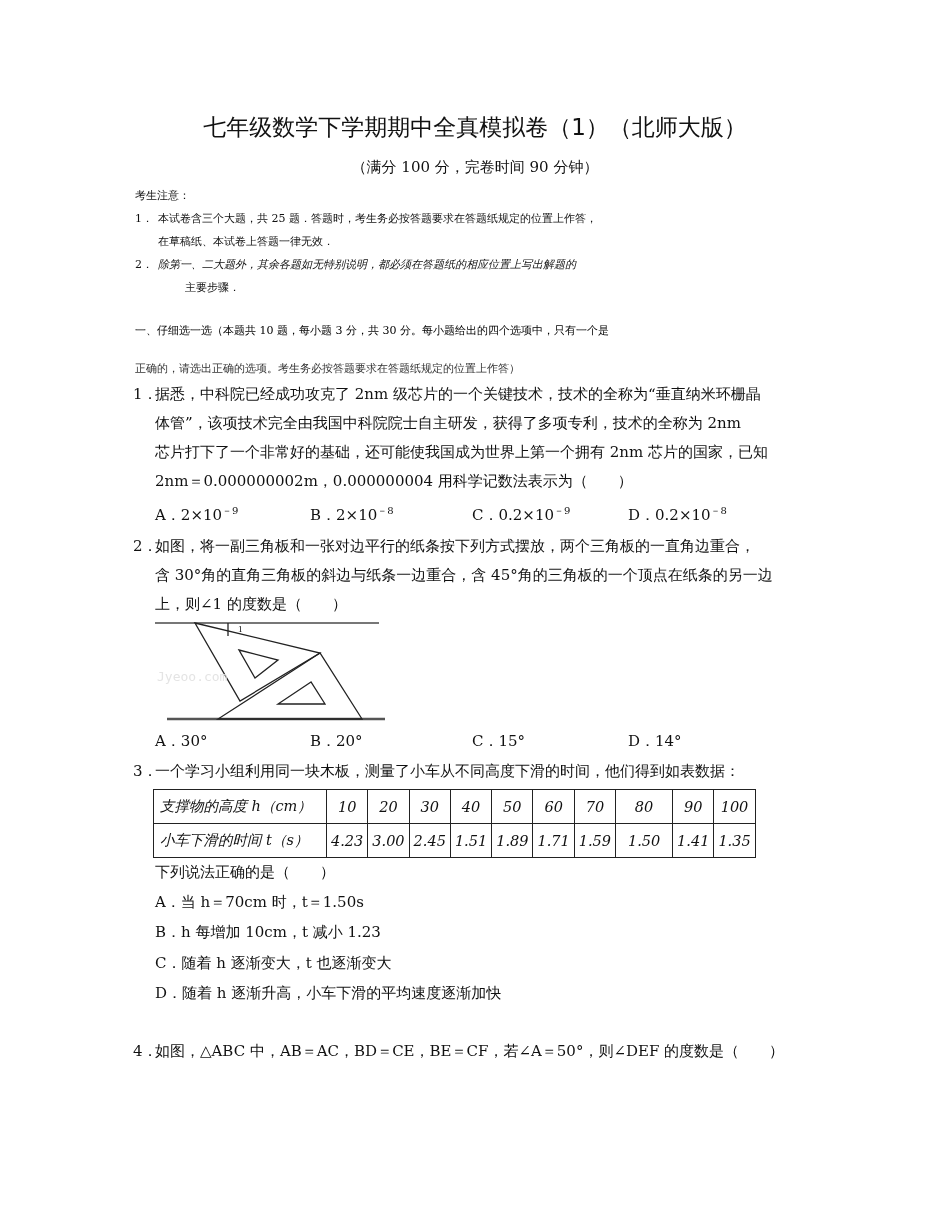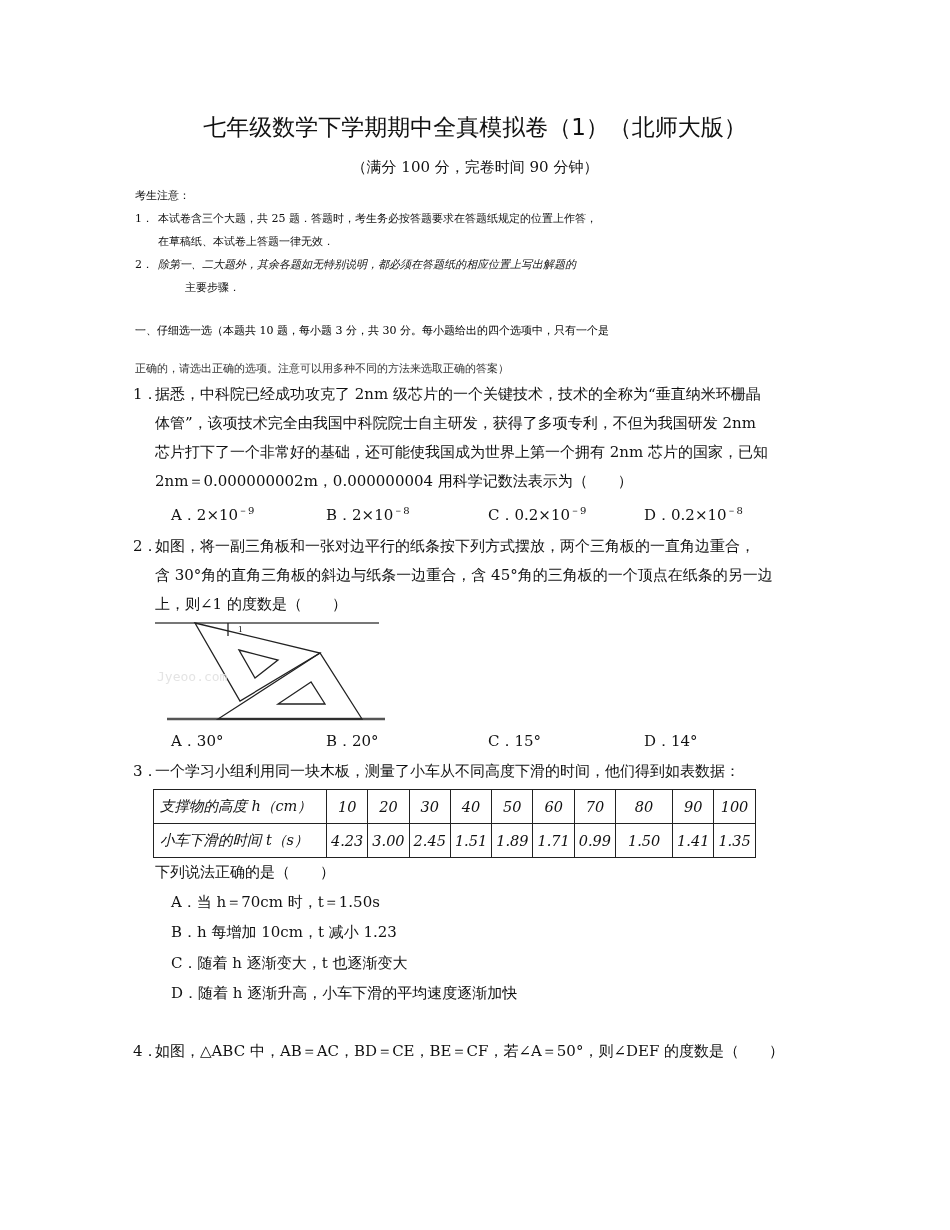--- a/index.html
+++ b/index.html
@@ -5,21 +5,21 @@
   html, body { margin: 0; padding: 0; background: #ffffff; }
   body { width: 950px; height: 1230px; position: relative; overflow: hidden;
          font-family: "DejaVu Serif", "Liberation Serif", serif; color: #111; }
   .abs { position: absolute; white-space: nowrap; }
   .title { left: 0; width: 950px; top: 112px; text-align: center; font-size: 23px; }
   .title .light { font-weight: normal; }
   .title .bold { font-weight: normal; font-family: "DejaVu Sans", "Liberation Sans", sans-serif; }
   .subtitle { left: 0; width: 950px; top: 158px; text-align: center; font-size: 15px; }
   .t15 { font-size: 15px; }
   .t14 { font-size: 11px; }
-  .opt { font-size: 15px; margin-left: 16px; }
+  .opt { font-size: 15px; }
   sup { font-size: 10px; vertical-align: 6px; }
   table.data { position: absolute; left: 153px; top: 789px; border-collapse: collapse; font-size: 14.5px; font-style: italic; }
   table.data td { border: 1.5px solid #222; height: 33px; padding: 0 4px; text-align: center; }
   table.data td.head { text-align: left; padding: 0 6px; width: 160px; }
   .figure { position: absolute; left: 153px; top: 616px; width: 235px; height: 108px; }
 </style>
 </head>
 <body>
 
 <div class="abs title"><span class="light">七年级</span><span class="bold">数学下学期期中全真模拟卷（1）（北师大版）</span></div>
@@ -27,25 +27,25 @@
 
 <div class="abs t14" style="left:135px; top:188px;">考生注意：</div>
 <div class="abs t14" style="left:135px; top:211px;">1．</div>
 <div class="abs t14" style="left:158px; top:211px;text-align:right;">本试卷含三个大题，共 25 题．答题时，考生务必按答题要求在答题纸规定的位置上作答，</div>
 <div class="abs t14" style="left:158px; top:234px;">在草稿纸、本试卷上答题一律无效．</div>
 <div class="abs t14" style="left:135px; top:257px;">2．</div>
 <div class="abs t14" style="left:158px; top:257px;font-style:italic;">除第一、二大题外，其余各题如无特别说明，都必须在答题纸的相应位置上写出解题的</div>
 <div class="abs t14" style="left:158px; top:280px;margin-left:27px;">主要步骤．</div>
 
 <div class="abs t14" style="left:135px; top:323px; color:#000000;">一、仔细选一选（本题共 10 题，每小题 3 分，共 30 分。每小题给出的四个选项中，只有一个是</div>
-<div class="abs t14" style="left:135px; top:361px; color:#333;">正确的，请选出正确的选项。注意可以用多种不同的方法来选取正确的答案）</div>
+<div class="abs t14" style="left:135px; top:361px; color:#333;">正确的，请选出正确的选项。考生务必按答题要求在答题纸规定的位置上作答）</div>
 
 <div class="abs t15" style="left:133px; top:385px;">1．</div>
 <div class="abs t15" style="left:155px; top:385px;">据悉，中科院已经成功攻克了 2nm 级芯片的一个关键技术，技术的全称为“垂直纳米环栅晶</div>
-<div class="abs t15" style="left:155px; top:414px;">体管”，该项技术完全由我国中科院院士自主研发，获得了多项专利，不但为我国研发 2nm</div>
+<div class="abs t15" style="left:155px; top:414px;">体管”，该项技术完全由我国中科院院士自主研发，获得了多项专利，技术的全称为 2nm</div>
 <div class="abs t15" style="left:155px; top:443px;">芯片打下了一个非常好的基础，还可能使我国成为世界上第一个拥有 2nm 芯片的国家，已知</div>
 <div class="abs t15" style="left:155px; top:472px;">2nm＝0.000000002m，0.000000004 用科学记数法表示为（　　）</div>
 
 <div class="abs opt" style="left:155px; top:504px;"><span>A．</span><span>2×10</span><sup>－9</sup></div>
 <div class="abs opt" style="left:310px; top:504px;"><span>B．</span><span>2×10</span><sup>－8</sup></div>
 <div class="abs opt" style="left:472px; top:504px;"><span>C．</span><span>0.2×10</span><sup>－9</sup></div>
 <div class="abs opt" style="left:628px; top:504px;"><span>D．</span><span>0.2×10</span><sup>－8</sup></div>
 
 <div class="abs t15" style="left:133px; top:537px;">2．</div>
 <div class="abs t15" style="left:155px; top:537px;">如图，将一副三角板和一张对边平行的纸条按下列方式摆放，两个三角板的一直角边重合，</div>
@@ -90,21 +90,21 @@
     <td style="width:28px">100</td>
   </tr>
   <tr>
     <td class="head">小车下滑的时间 t（s）</td>
     <td>4.23</td>
     <td>3.00</td>
     <td>2.45</td>
     <td>1.51</td>
     <td>1.89</td>
     <td>1.71</td>
-    <td>0.99</td>
+    <td>1.59</td>
     <td>1.50</td>
     <td>1.41</td>
     <td>1.35</td>
   </tr>
 </tbody>
   </table>
 
 <div class="abs t15" style="left:155px; top:863px;">下列说法正确的是（　　）</div>
 <div class="abs opt" style="left:155px; top:893px;"><span>A．</span><span>当 h＝70cm 时，t＝1.50s</span></div>
 <div class="abs opt" style="left:155px; top:923px;"><span>B．</span><span>h 每增加 10cm，t 减小 1.23</span></div>

